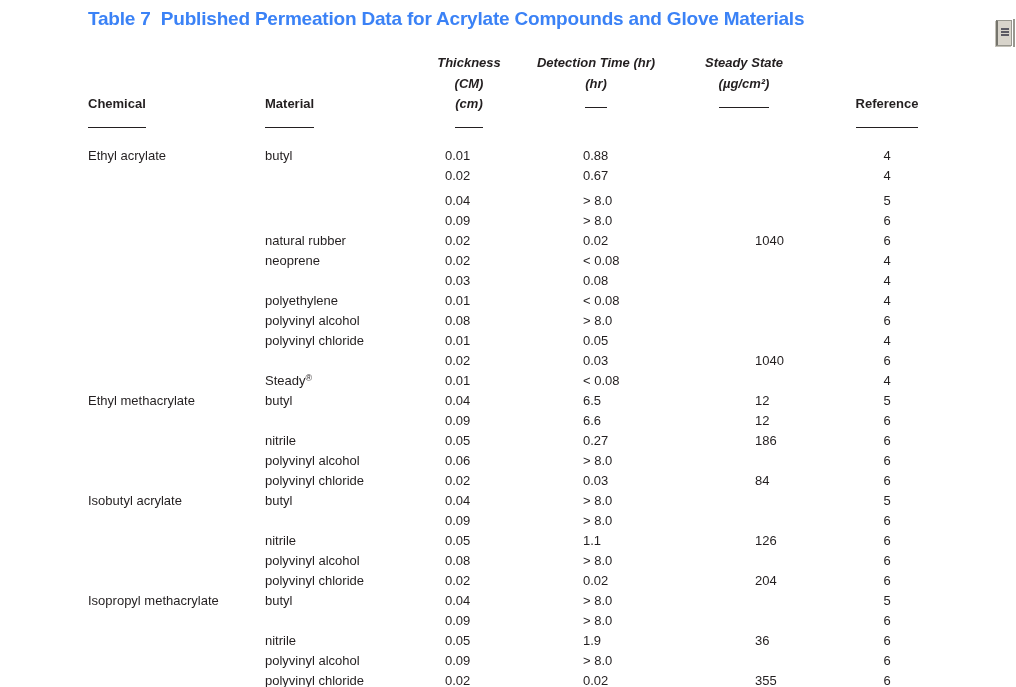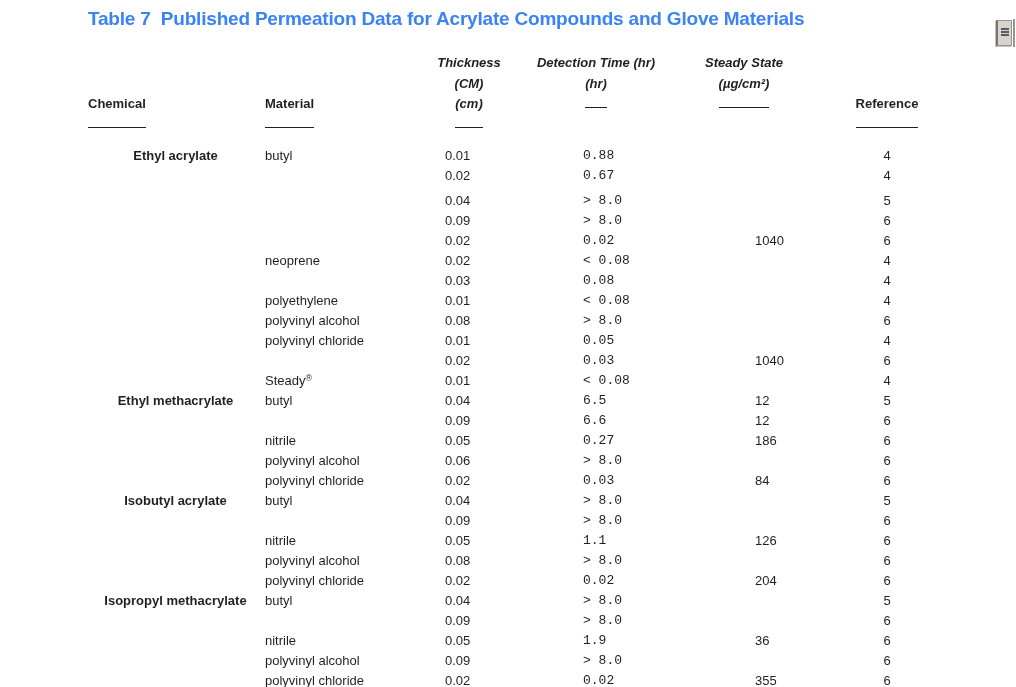--- a/index.html
+++ b/index.html
@@ -26,24 +26,24 @@
   .h-ref   { left:830px; top:94px;  width:114px; }
   .u {
     display:inline-block; line-height:normal;
     border-bottom:1.5px solid #231f20; padding-bottom:16px;
   }
   
   .rows { position:absolute; left:0; top:146px; width:100%; }
   .row { position:relative; height:20px; font-size:13px; }
   .row.spacer { height:5px; overflow:hidden; }
   .c { position:absolute; top:0; height:20px; line-height:20px; white-space:nowrap; }
-  .c-chem  { left:88px;  width:175px; font-weight:bold;text-align:center; }
+  .c-chem  { left:88px;  width:175px; font-weight:normal; }
   .c-mat   { left:265px; width:168px; }
   .c-thick { left:445px; width:70px;  }
-  .c-btime { left:583px; width:110px;font-family:Liberation Mono, monospace; }
+  .c-btime { left:583px; width:110px; }
   .c-rate  { left:755px; width:80px;  }
   .c-ref   { left:830px; width:114px; text-align:center; }
   .sup { font-size:9px; position:relative; top:-4px; }
   
   .scroll-handle {
     position:absolute; left:996px; top:20px; width:13px; height:24px;
     background:#d8d4cb; border:1px solid #97968e;
     border-left:2px solid #75746c;
     box-shadow:-1px 1px 0 #c4c1b8;
     cursor:pointer;
@@ -124,20 +124,21 @@
       <div class="row">
       <div class="c c-chem"></div>
       <div class="c c-mat"><span></span><span class="sup"></span></div>
       <div class="c c-thick">0.09</div>
       <div class="c c-btime">&gt; 8.0</div>
       <div class="c c-rate"></div>
       <div class="c c-ref">6</div>
     </div>
       <div class="row">
       <div class="c c-chem"></div>
+      <div class="c c-mat"><span>natural rubber</span><span class="sup"></span></div>
       <div class="c c-thick">0.02</div>
       <div class="c c-btime">0.02</div>
       <div class="c c-rate">1040</div>
       <div class="c c-ref">6</div>
     </div>
       <div class="row">
       <div class="c c-chem"></div>
       <div class="c c-mat"><span>neoprene</span><span class="sup"></span></div>
       <div class="c c-thick">0.02</div>
       <div class="c c-btime">&lt; 0.08</div>

